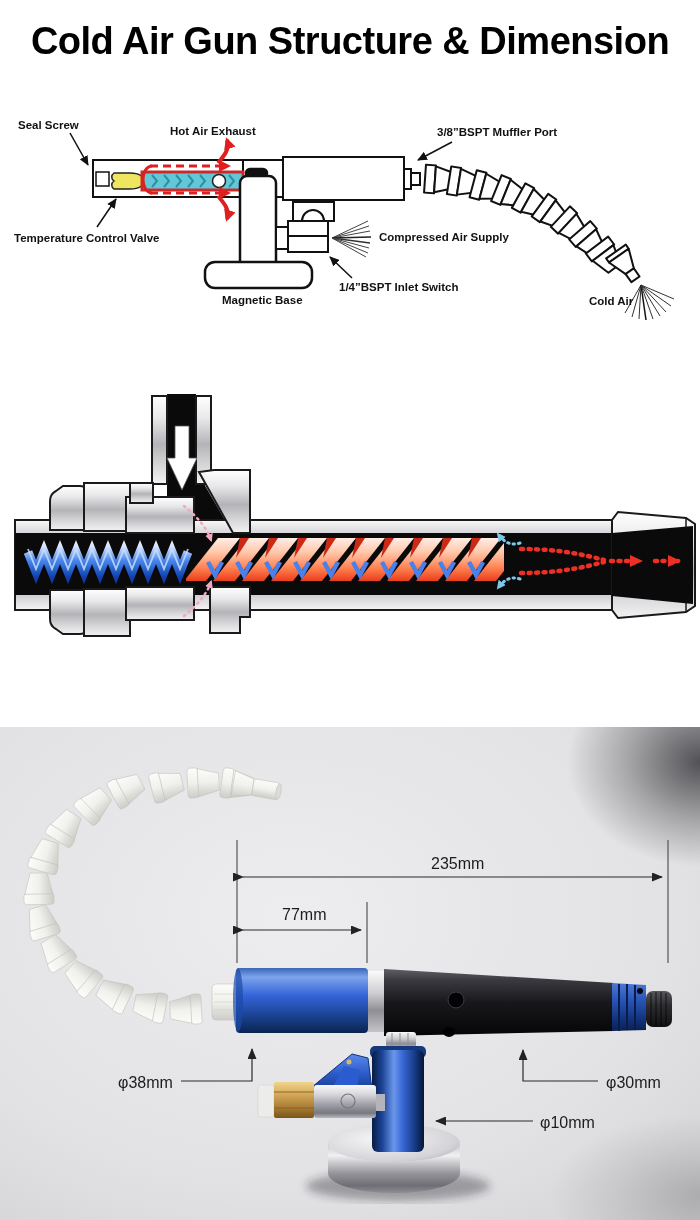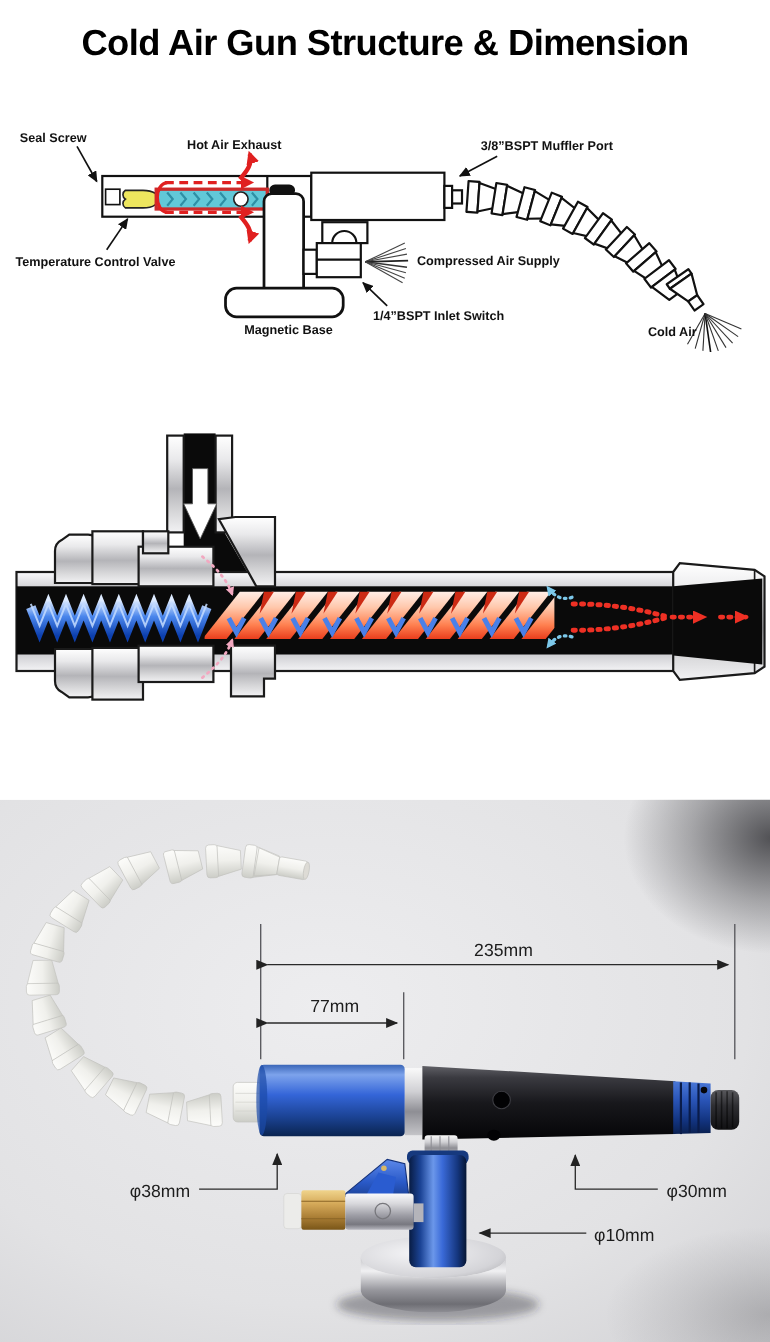--- a/index.html
+++ b/index.html
@@ -1,19 +1,19 @@
 <!DOCTYPE html>
 <html><head>
 <meta charset="utf-8">
 <style>
   html,body{margin:0;padding:0;background:#fff;}
   .page{position:relative;width:700px;height:1220px;background:#ffffff;overflow:hidden;
         font-family:"Liberation Sans", sans-serif;}
   .title{position:absolute;top:20px;left:0;width:700px;margin:0;text-align:center;
-         font-size:33px;font-weight:bold;color:#000;letter-spacing:-0.5px;}
+         font-size:38px;font-weight:bold;color:#000;letter-spacing:-0.5px;}
   svg{position:absolute;left:0;display:block;}
   .svg-structure{top:95px;}
   .svg-cross{top:388px;}
   .svg-photo{top:727px;}
   .lbl{font-family:"Liberation Sans", sans-serif;font-size:11.5px;font-weight:bold;fill:#111;}
   .dim{font-family:"Liberation Sans", sans-serif;font-size:16px;font-weight:normal;fill:#1c1c1c;}
 </style>
 </head>
 <body>
 

